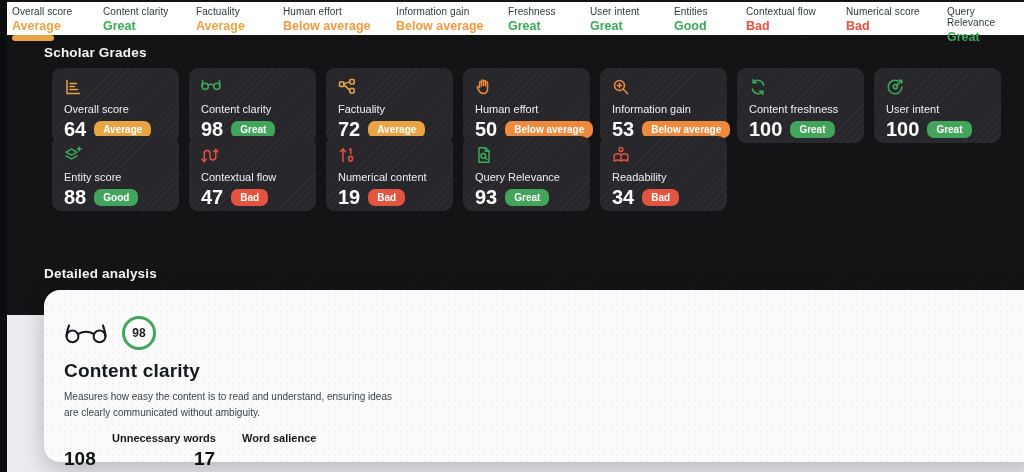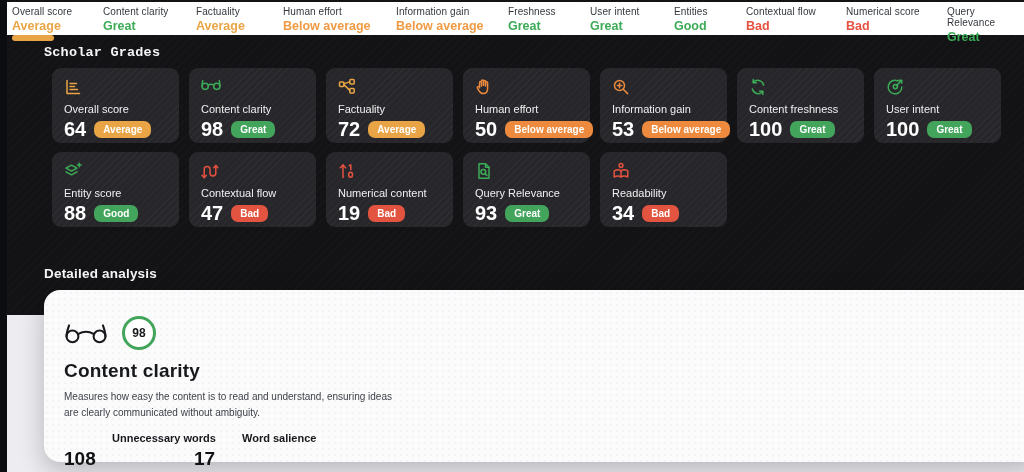--- a/index.html
+++ b/index.html
@@ -23,27 +23,27 @@
   .tab:nth-child(10){left:839px} .tab:nth-child(11){left:940px}
   .tab.active::after { content:""; position:absolute; left:0; top:29px; width:42px; height:6px;
     border-radius:4px; background:var(--amber,#eda33f); }
   .tone-orange { color:var(--orange-text,#f09a43); }
   .tone-amber  { color:var(--amber,#eda33f); }
   .tone-green  { color:var(--green-text,#3cab57); }
   .tone-red    { color:var(--red-text,#e65140); }
 
   
   .section-title { position:absolute; z-index:3; color:#f5f5f6; font-size:13.5px; font-weight:600; letter-spacing:.2px; }
-  .sg { left:44px; top:45px;font-family:Liberation Mono, monospace; }
+  .sg { left:44px; top:45px; }
   .da { left:44px; top:266px;text-align:right; }
 
   
   .cards { position:absolute; left:52px; display:flex; gap:10px; z-index:3; }
   .row1 { top:68px; }
-  .row2 { top:152px; }
+  .row2 { top:136px; }
   .card { width:127px; height:75px; border-radius:9px; padding:10px 12px; cursor:pointer;
     background-color:#27272b;
     background-image:repeating-linear-gradient(135deg, rgba(255,255,255,0.03) 0 1px, rgba(0,0,0,0) 1px 5px); }
   .card-icon { display:block; height:18px; }
   .card-icon svg { display:block; }
   .card-label { margin-top:7px; font-size:11px; font-weight:500; color:#f0f0f2; white-space:nowrap; }
   .card-valuerow { margin-top:3px; display:flex; align-items:center; gap:8px; }
   .card-value { font-size:20px; font-weight:700; color:#ffffff; }
   .badge { font-size:10px; font-weight:700; color:#fff; padding:3px 9px; border-radius:7px; white-space:nowrap; }
   .badge-amber  { background:var(--amber,#e9a545); }

